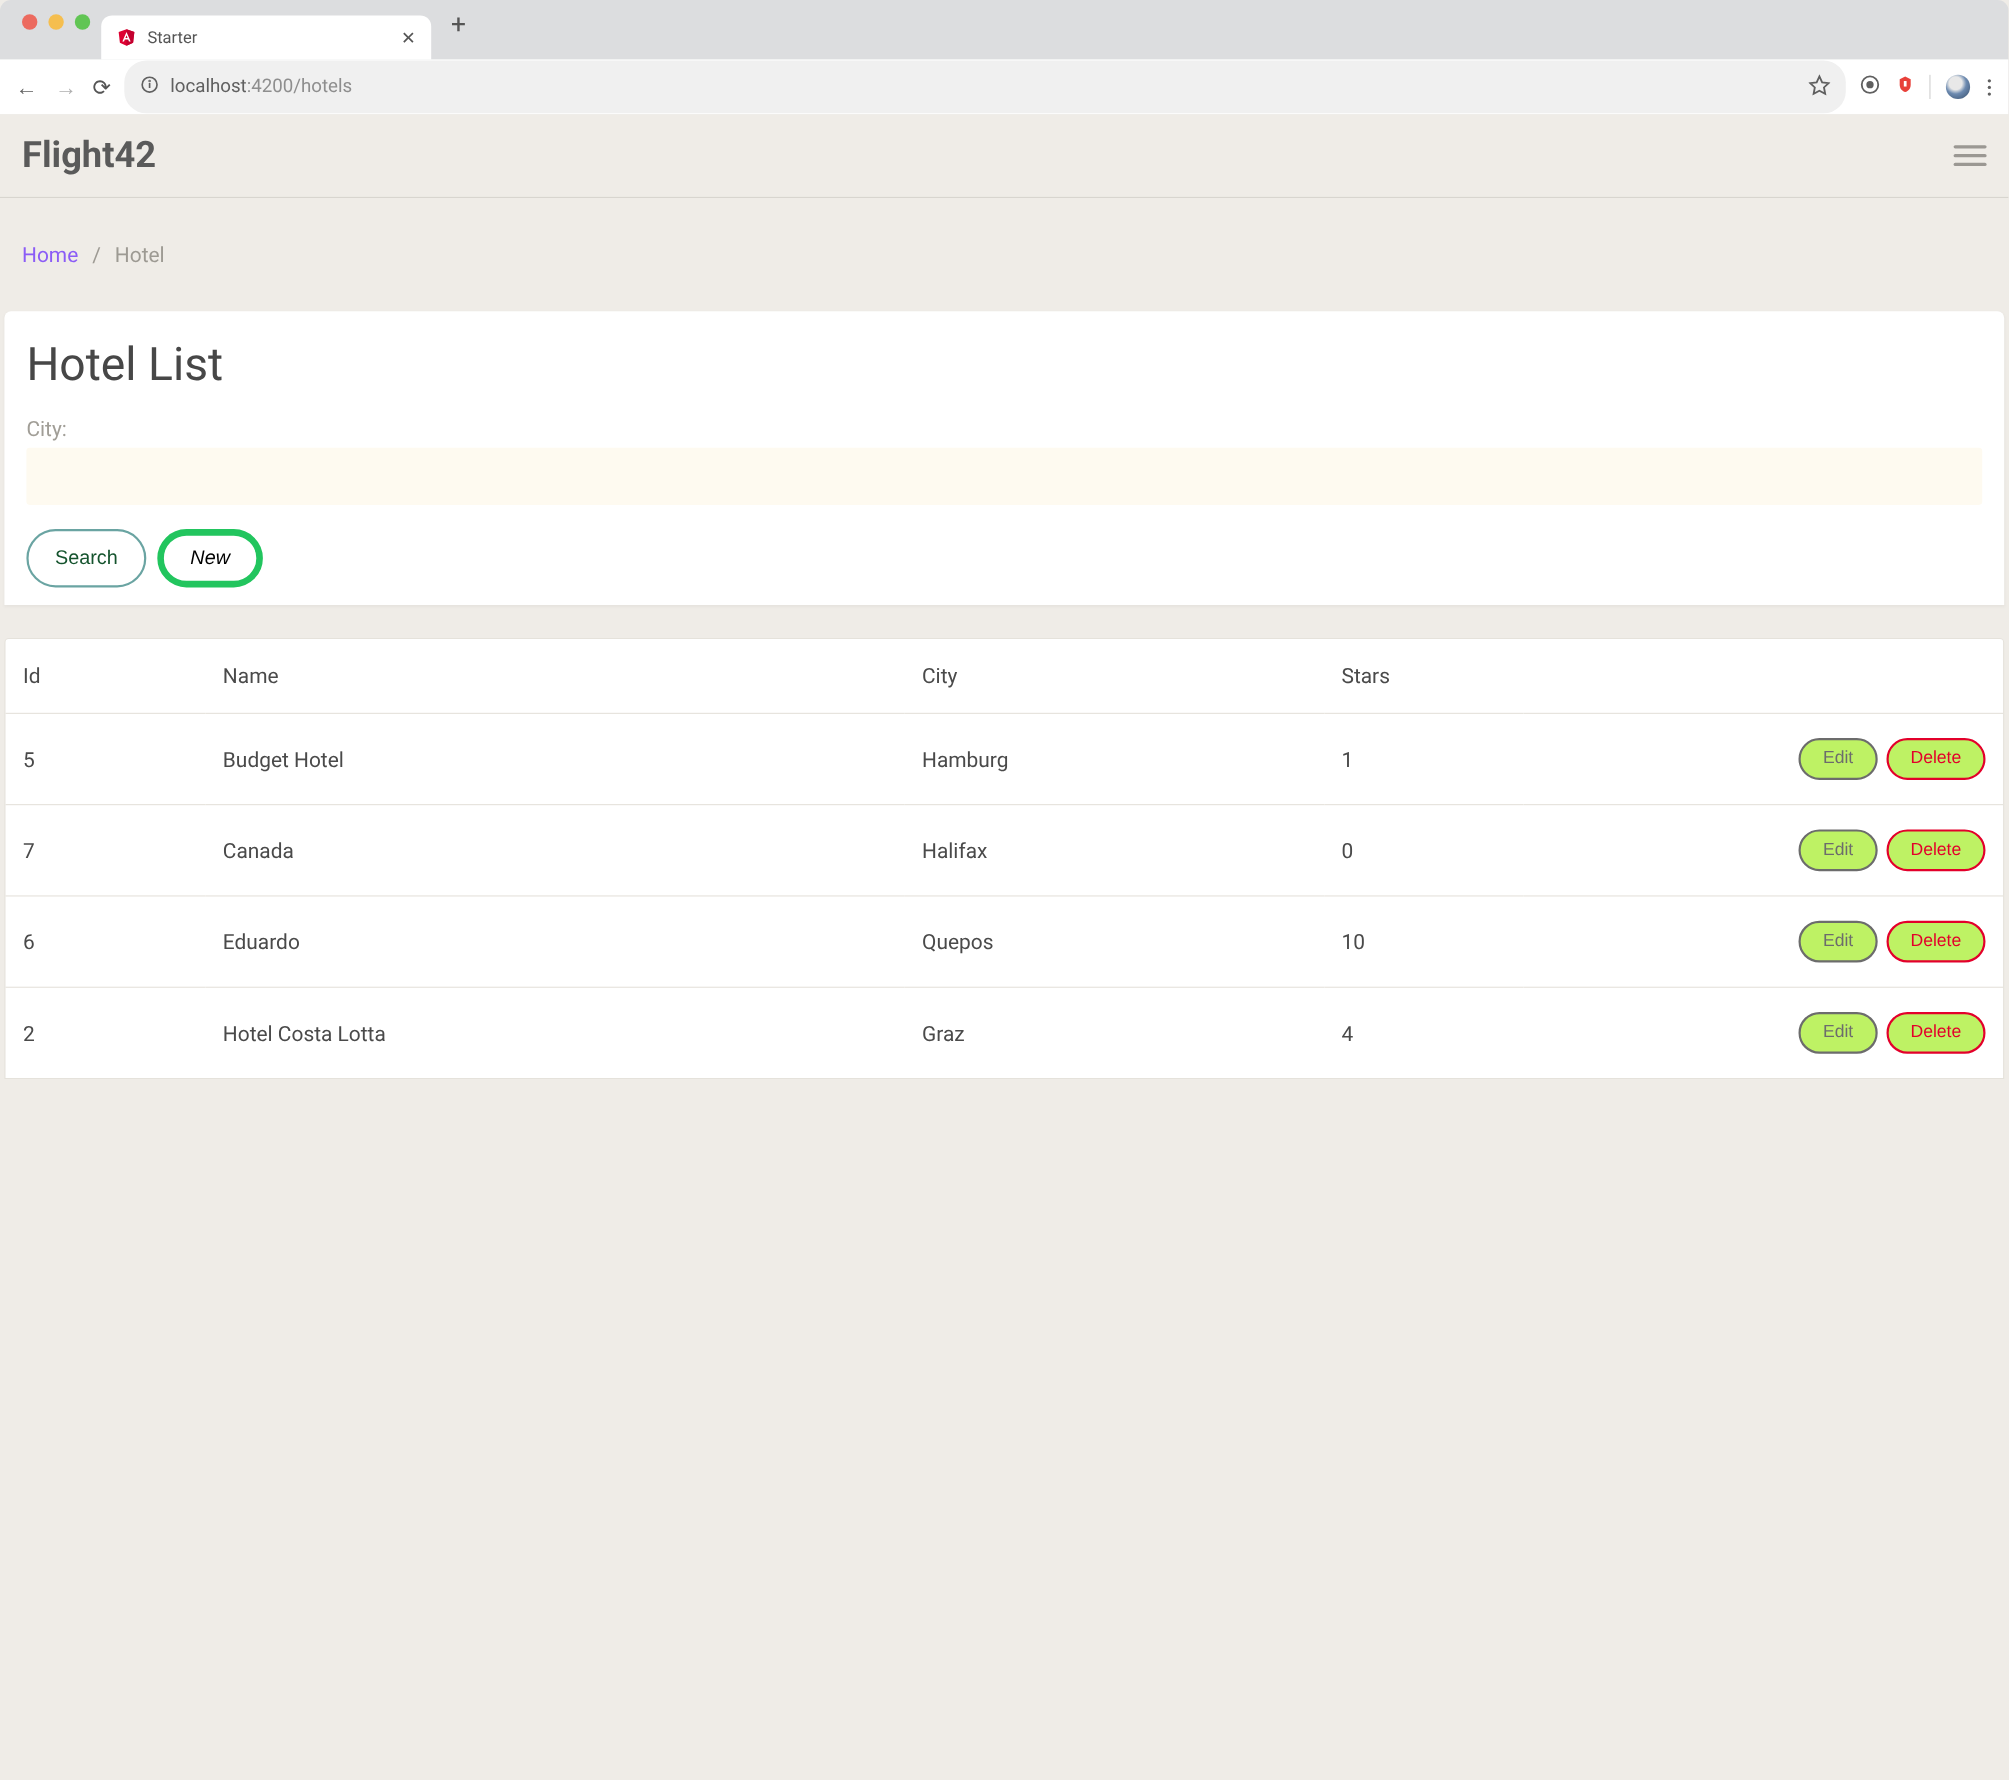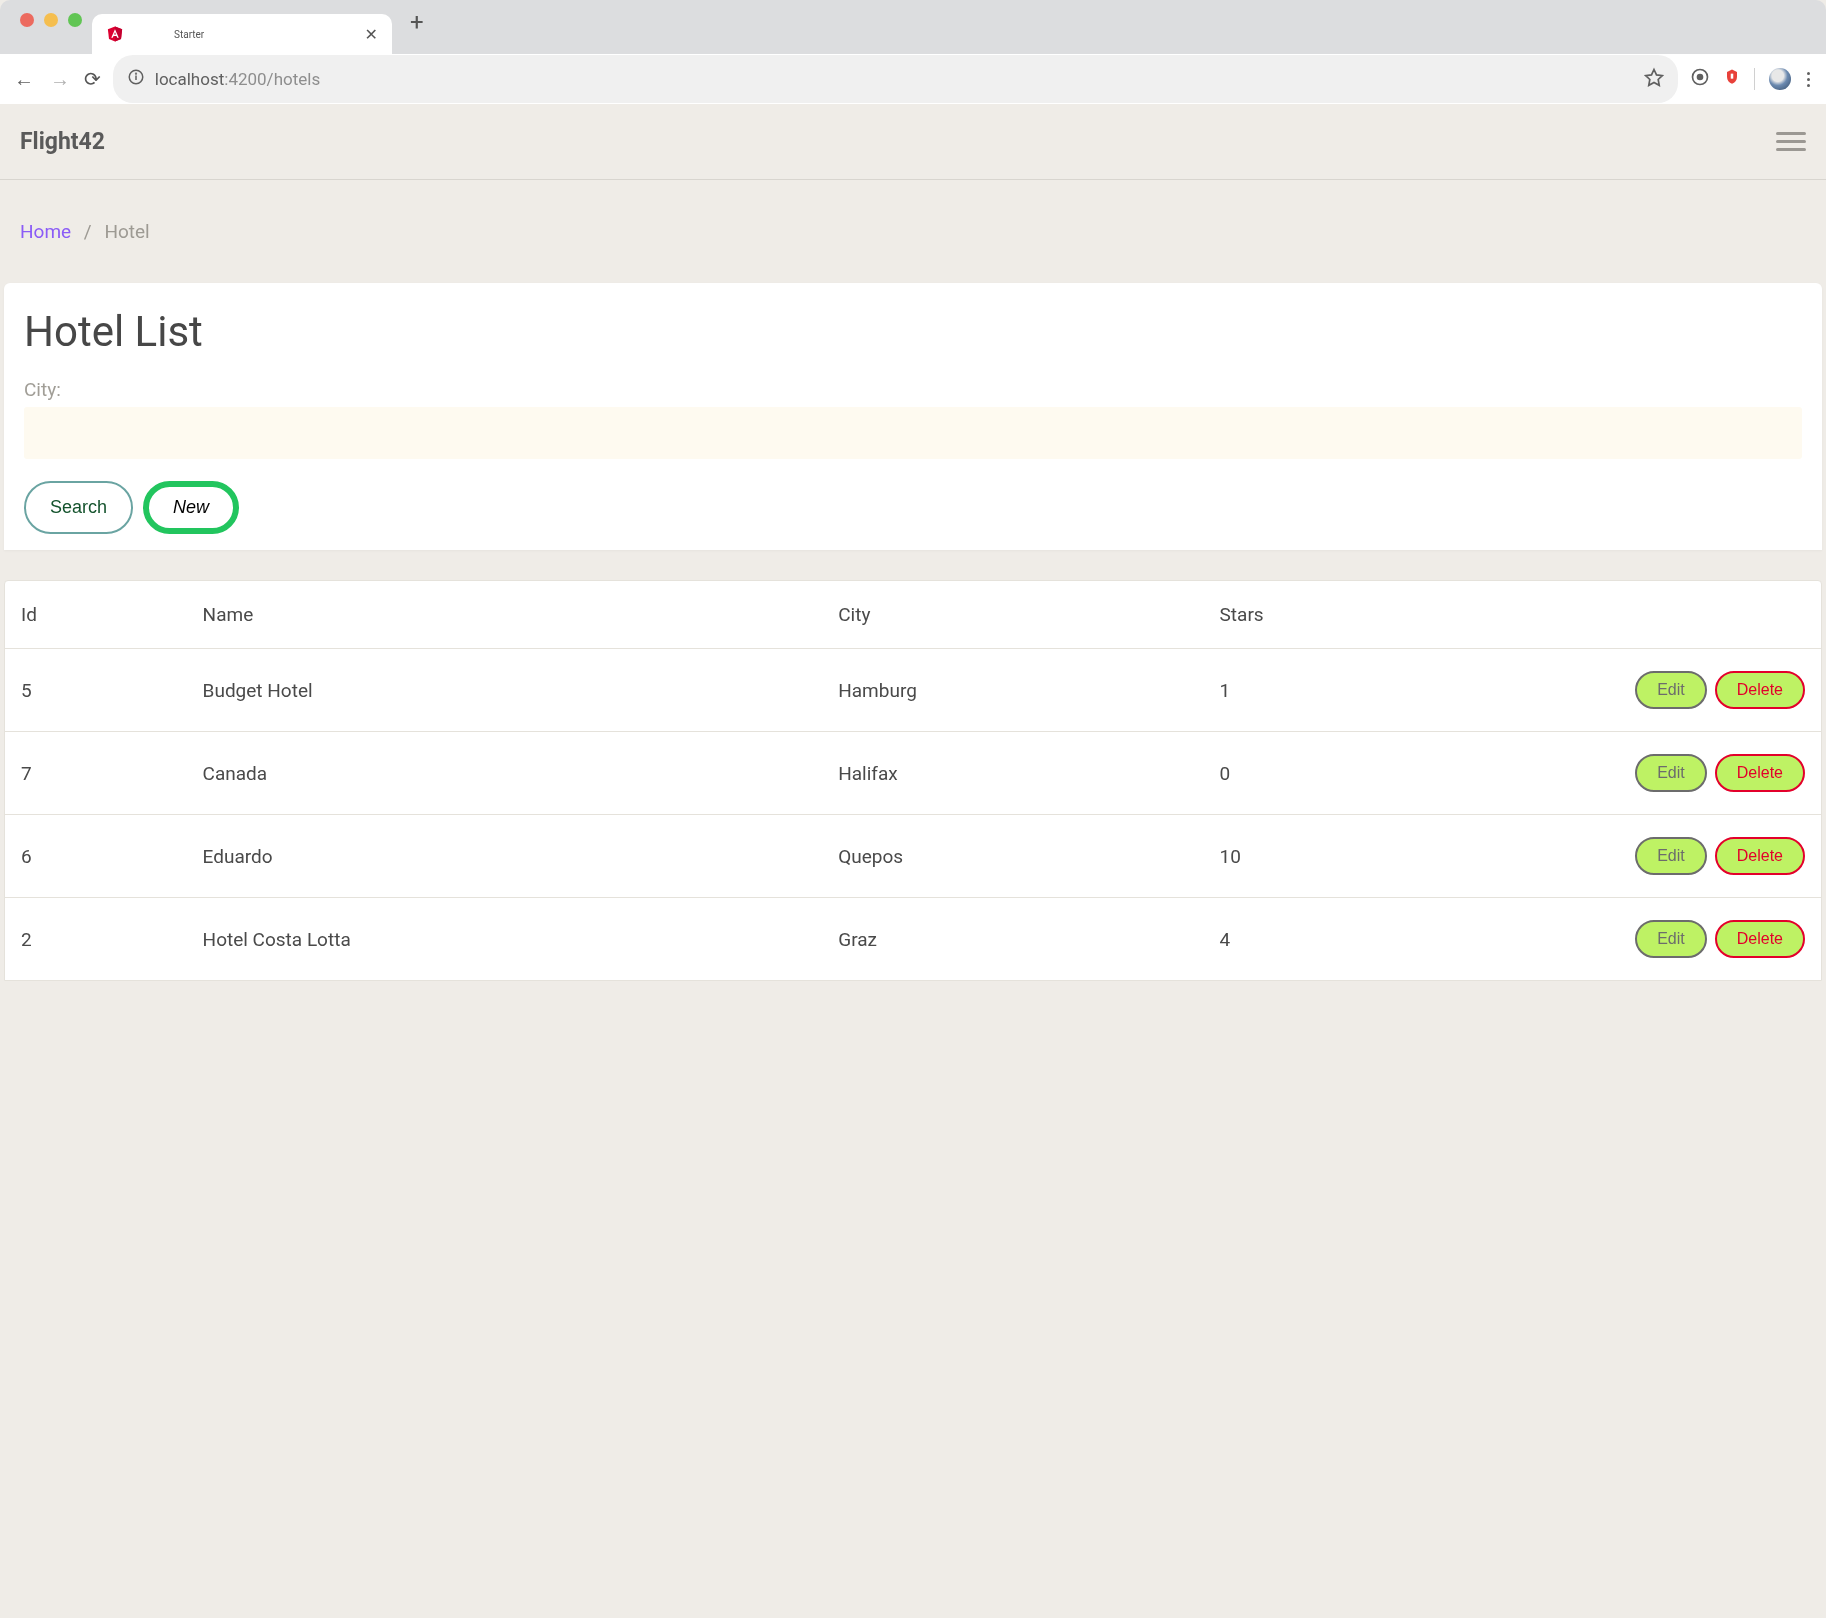--- a/index.html
+++ b/index.html
@@ -34,21 +34,21 @@
     align-items: center;
     background: #fff;
     height: 40px;
     padding: 0 14px;
     border-top-left-radius: 10px;
     border-top-right-radius: 10px;
     min-width: 300px;
     position: relative;
   }
   .tab .icon { margin-right: 10px; display:flex; }
-  .tab .title { flex: 1; color: #555; font-size: 10px; margin-left: 40px; }
+  .tab .title { flex: 1; color: #555; font-size: 15px; }
   .tab-close { color:#555; font-size:16px; cursor:pointer; }
   .newtab-btn { color:#555; font-size:24px; margin: 0 18px 10px; align-self:center; cursor:pointer;}
 
   .toolbar {
     display: flex;
     align-items: center;
     background: #fff;
     height: 50px;
     padding: 0 12px;
     gap: 12px;
@@ -81,21 +81,21 @@
   
   .app { background:#efece7; }
   .navbar {
     height: 76px;
     display:flex;
     align-items:center;
     justify-content:space-between;
     padding: 0 20px;
     border-bottom: 1px solid #d8d5cf;
   }
-  .brand { font-size: 23px; font-weight: 700; color:#5a5a5a;text-align:right; }
+  .brand { font-size: 33px; font-weight: 700; color:#5a5a5a;text-align:right; }
   .hamburger { display:flex; flex-direction:column; gap:5px; cursor:pointer;}
   .hamburger span{ width:30px; height:3px; background:#9b9893; border-radius:2px;}
 
   .breadcrumb { padding: 40px 20px 40px; font-size: 19px;}
   .breadcrumb a { color: #8b5cf6; text-decoration:none; }
   .breadcrumb .sep { color:#9d9a93; margin: 0 8px;}
   .breadcrumb .current{ color:#9d9a93; }
 
   .card {
     background: #fff;

